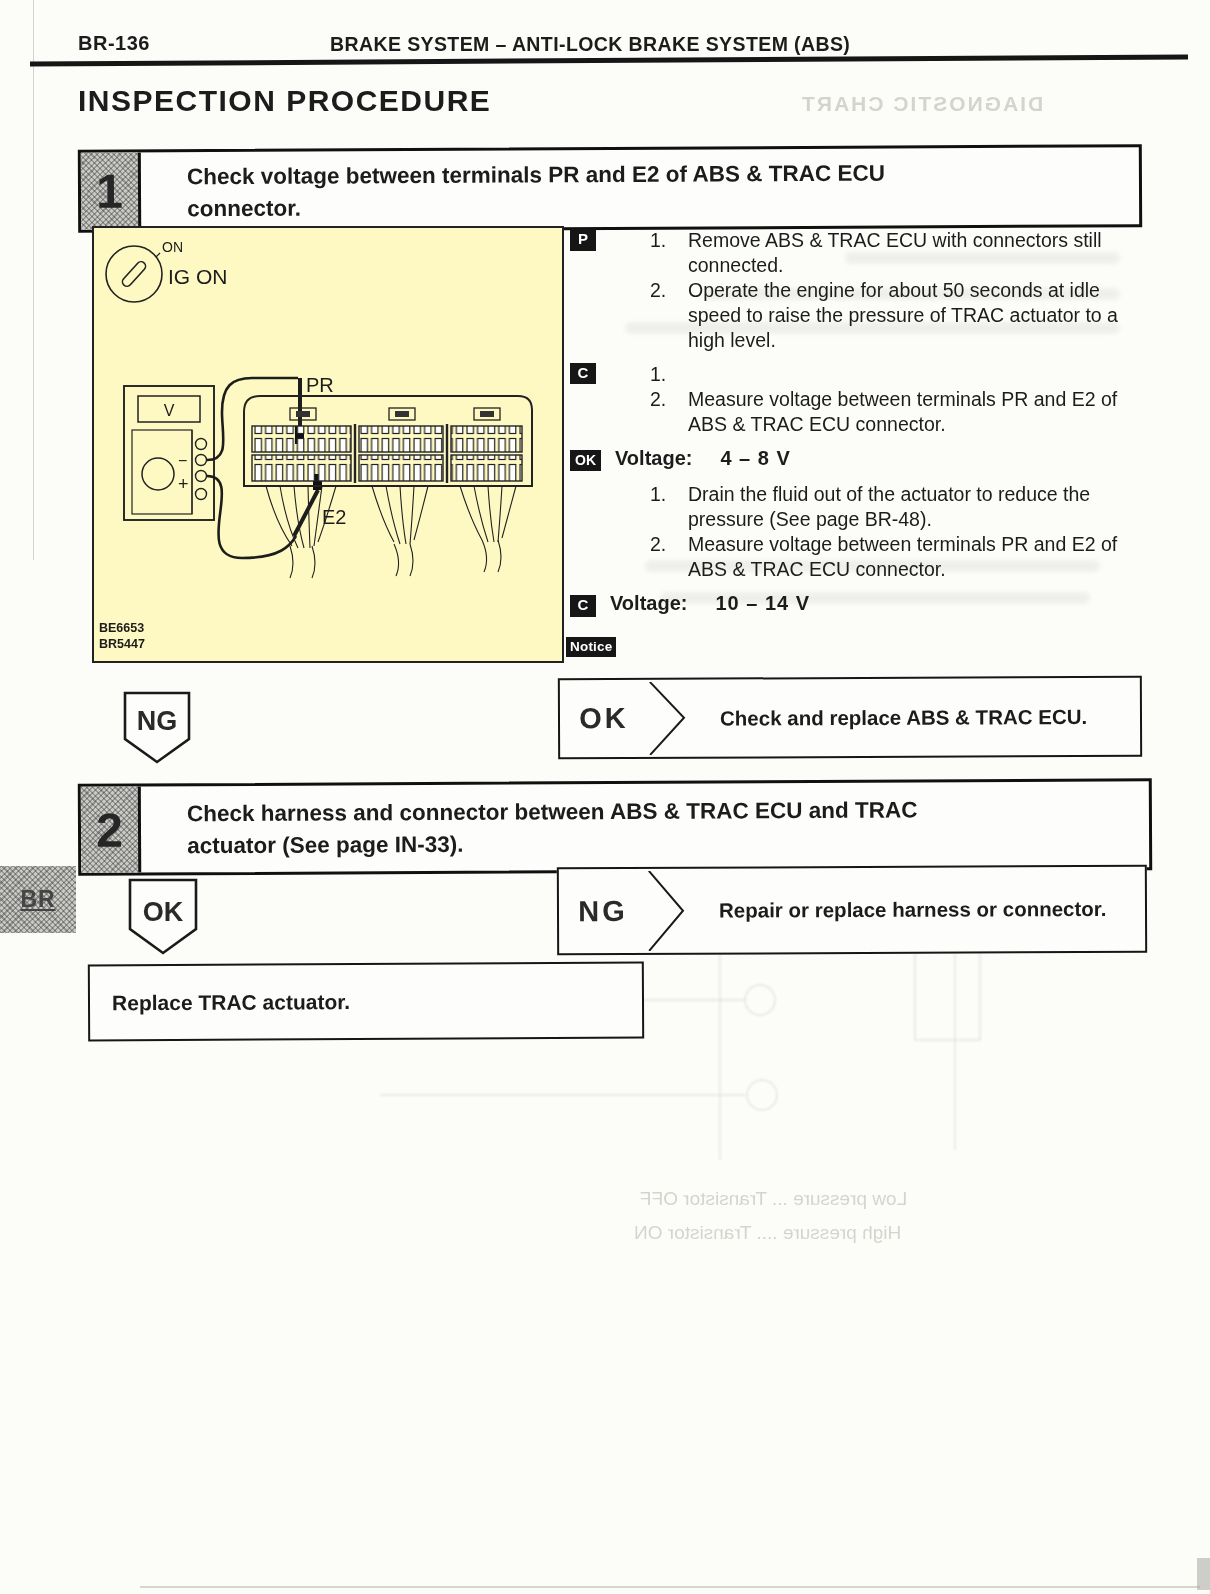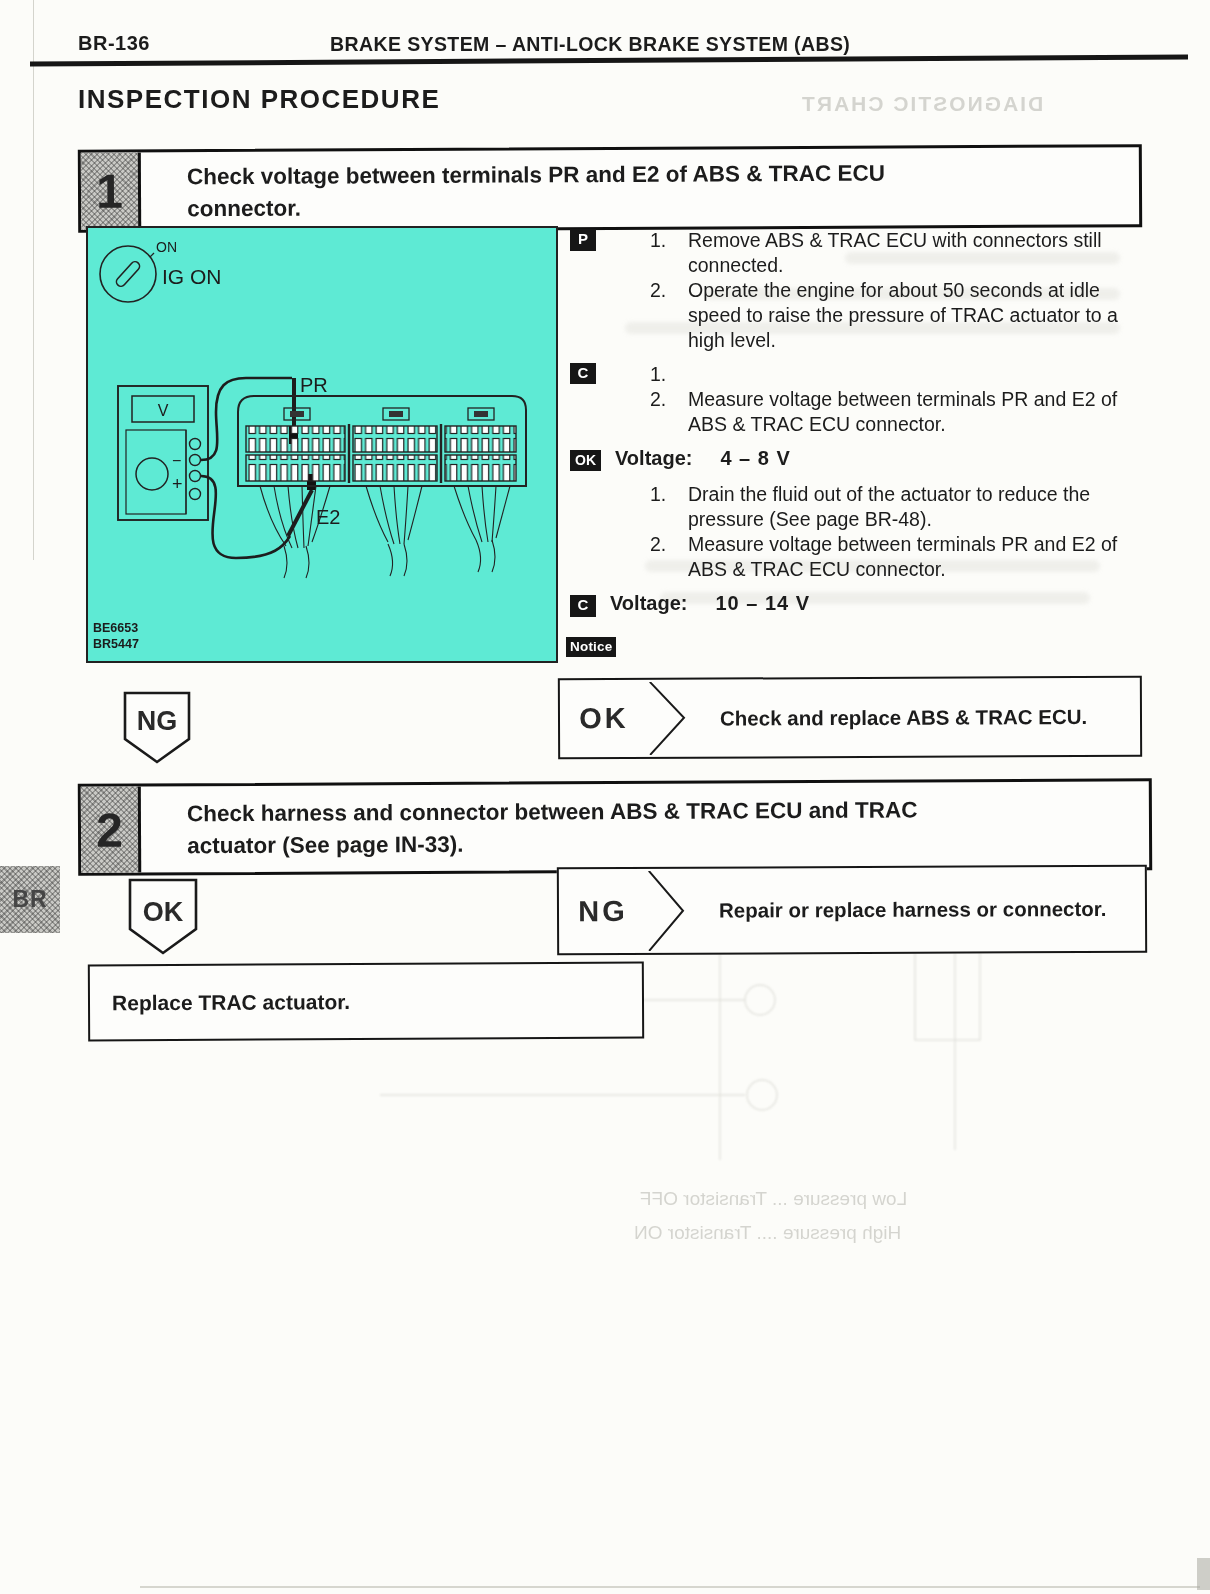--- a/index.html
+++ b/index.html
@@ -3,37 +3,37 @@
 <meta charset="utf-8">
 <style>
   html,body{margin:0;padding:0;}
   body{background:#e8e8e4;font-family:"Liberation Sans", sans-serif;}
   .page{position:relative;width:1210px;height:1594px;margin:0 auto;background:#fcfcf9;overflow:hidden;color:#1c1c1c;}
 
   
   .page-code{position:absolute;left:78px;top:32px;font-size:20px;font-weight:bold;letter-spacing:.5px;}
   .header-title{position:absolute;left:330px;top:33px;font-size:19.5px;font-weight:bold;letter-spacing:.4px;}
   .header-rule{position:absolute;left:30px;top:58px;width:1158px;height:5px;background:#161616;transform:rotate(-.35deg);}
-  .section-title{position:absolute;left:78px;top:84px;font-size:26px;font-weight:bold;letter-spacing:1.5px;}
+  .section-title{position:absolute;left:78px;top:84px;font-size:30px;font-weight:bold;letter-spacing:1.5px;}
 
   
   .step-header{position:absolute;border:3px solid #101010;background:#fdfdfb;display:flex;transform:rotate(-.3deg);}
   .step-header .num-cell{width:57px;border-right:3px solid #101010;display:flex;align-items:center;justify-content:center;
     font-size:48px;font-weight:bold;color:#262626;}
   .checker{background-color:#c9c9c5;background-image:
     repeating-linear-gradient(45deg, rgba(30,30,30,.30) 0 1.5px, transparent 1.5px 4px),
     repeating-linear-gradient(135deg, rgba(30,30,30,.30) 0 1.5px, transparent 1.5px 4px);}
   .step-header .title{font-size:22.5px;font-weight:bold;line-height:1.42;padding:9px 0 0 46px;}
   .s1{left:78px;top:147px;width:1058px;height:77px;}
   .s1 .title{width:790px;}
   .s2{left:78px;top:781px;width:1068px;height:86px;}
   .s2 .title{width:800px;padding-top:12px;}
 
   
-  .figure-box{position:absolute;left:86px;top:226px;width:468px;height:433px;border:2px solid #222;background:#5eead4;}
+  .figure-box{position:absolute;left:92px;top:226px;width:468px;height:433px;border:2px solid #222;background:#fef9c3;}
 
   
   .instr-col{position:absolute;left:566px;top:228px;width:574px;font-size:19.5px;line-height:1.28;}
   .badge{display:inline-block;background:#161616;color:#fff;font-weight:bold;font-size:15px;
     padding:2px 6px 3px;min-width:14px;text-align:center;line-height:1.1;}
   .badge.wide{font-size:14px;padding:3px 5px;}
   .badge.notice{font-size:13.5px;padding:3px 4px;letter-spacing:.2px;}
   .block{position:relative;padding-left:84px;margin-bottom:9px;min-height:26px;}
   .block > .badge{position:absolute;left:4px;top:1px;}
   .item{display:flex;}
@@ -50,22 +50,22 @@
   .result-box .rlabel{width:88px;text-align:center;font-size:29px;font-weight:bold;letter-spacing:3px;color:#2a2a2a;}
   .result-box .action{font-size:20.5px;font-weight:bold;margin-left:32px;}
   .okbox1{left:558px;top:677px;width:580px;height:77px;}
   .ngbox2{left:557px;top:866px;width:586px;height:84px;}
 
   .pent{position:absolute;}
   .replace-box{position:absolute;left:88px;top:963px;width:552px;height:73px;border:2px solid #161616;
     background:#fdfdfb;display:flex;align-items:center;transform:rotate(-.3deg);}
   .replace-box .action{font-size:21px;font-weight:bold;padding-left:22px;}
 
-  .side-tab{position:absolute;left:0;top:866px;width:60px;height:67px;display:flex;align-items:center;justify-content:center;
-    font-size:23px;font-weight:bold;color:#454545;letter-spacing:1px;}
+  .side-tab{position:absolute;left:0;top:866px;width:76px;height:67px;display:flex;align-items:center;justify-content:center;
+    font-size:23px;font-weight:bold;color:#454545;letter-spacing:1px;text-decoration:underline;}
 
   
   .ghost{position:absolute;color:#aeaea6;opacity:.5;filter:blur(.7px);font-weight:bold;pointer-events:none;}
   .mirror{transform:scaleX(-1);}
   .smudge{position:absolute;background:#dcdcd6;opacity:.4;filter:blur(2px);border-radius:6px;pointer-events:none;}
   .margin-line{position:absolute;left:33px;top:0;width:1px;height:560px;background:#c9c9c2;opacity:.8;}
   .bottom-edge{position:absolute;left:140px;top:1586px;width:1060px;height:2px;background:#d6d6cf;}
   .corner-dark{position:absolute;left:1197px;top:1558px;width:13px;height:32px;background:#a8a8a0;opacity:.55;}
   svg text{font-family:"Liberation Sans", sans-serif;}
 </style>

